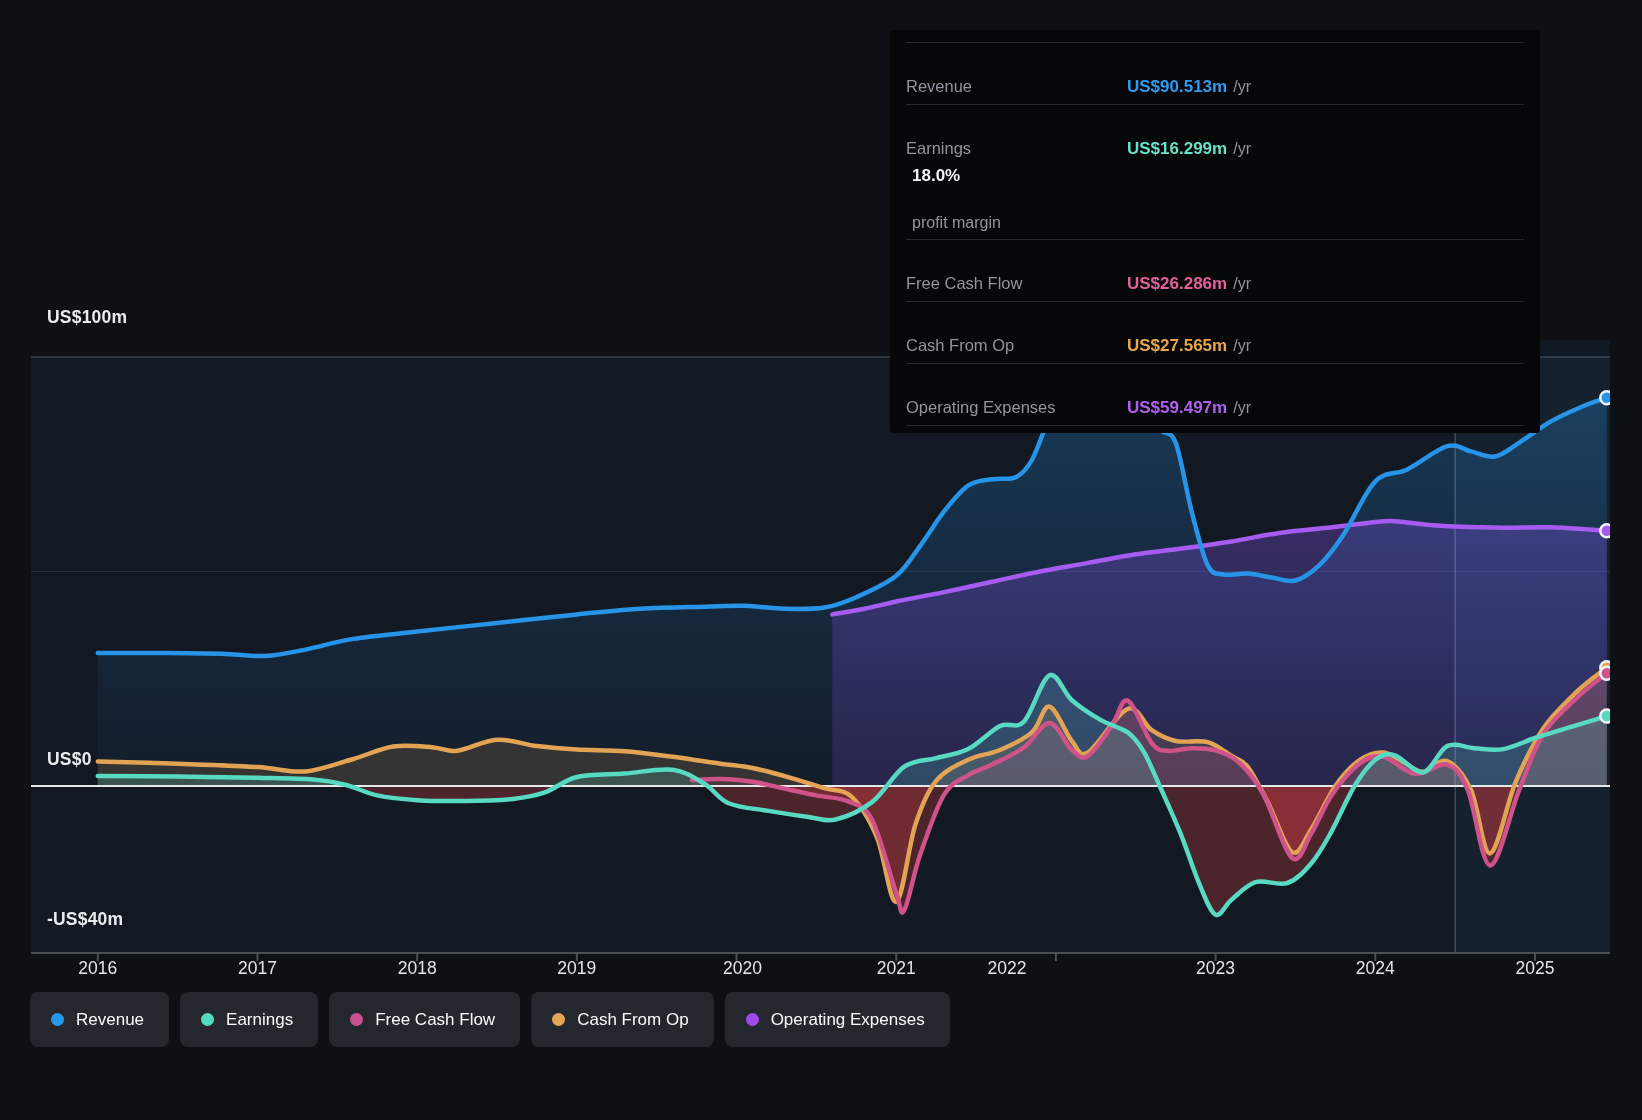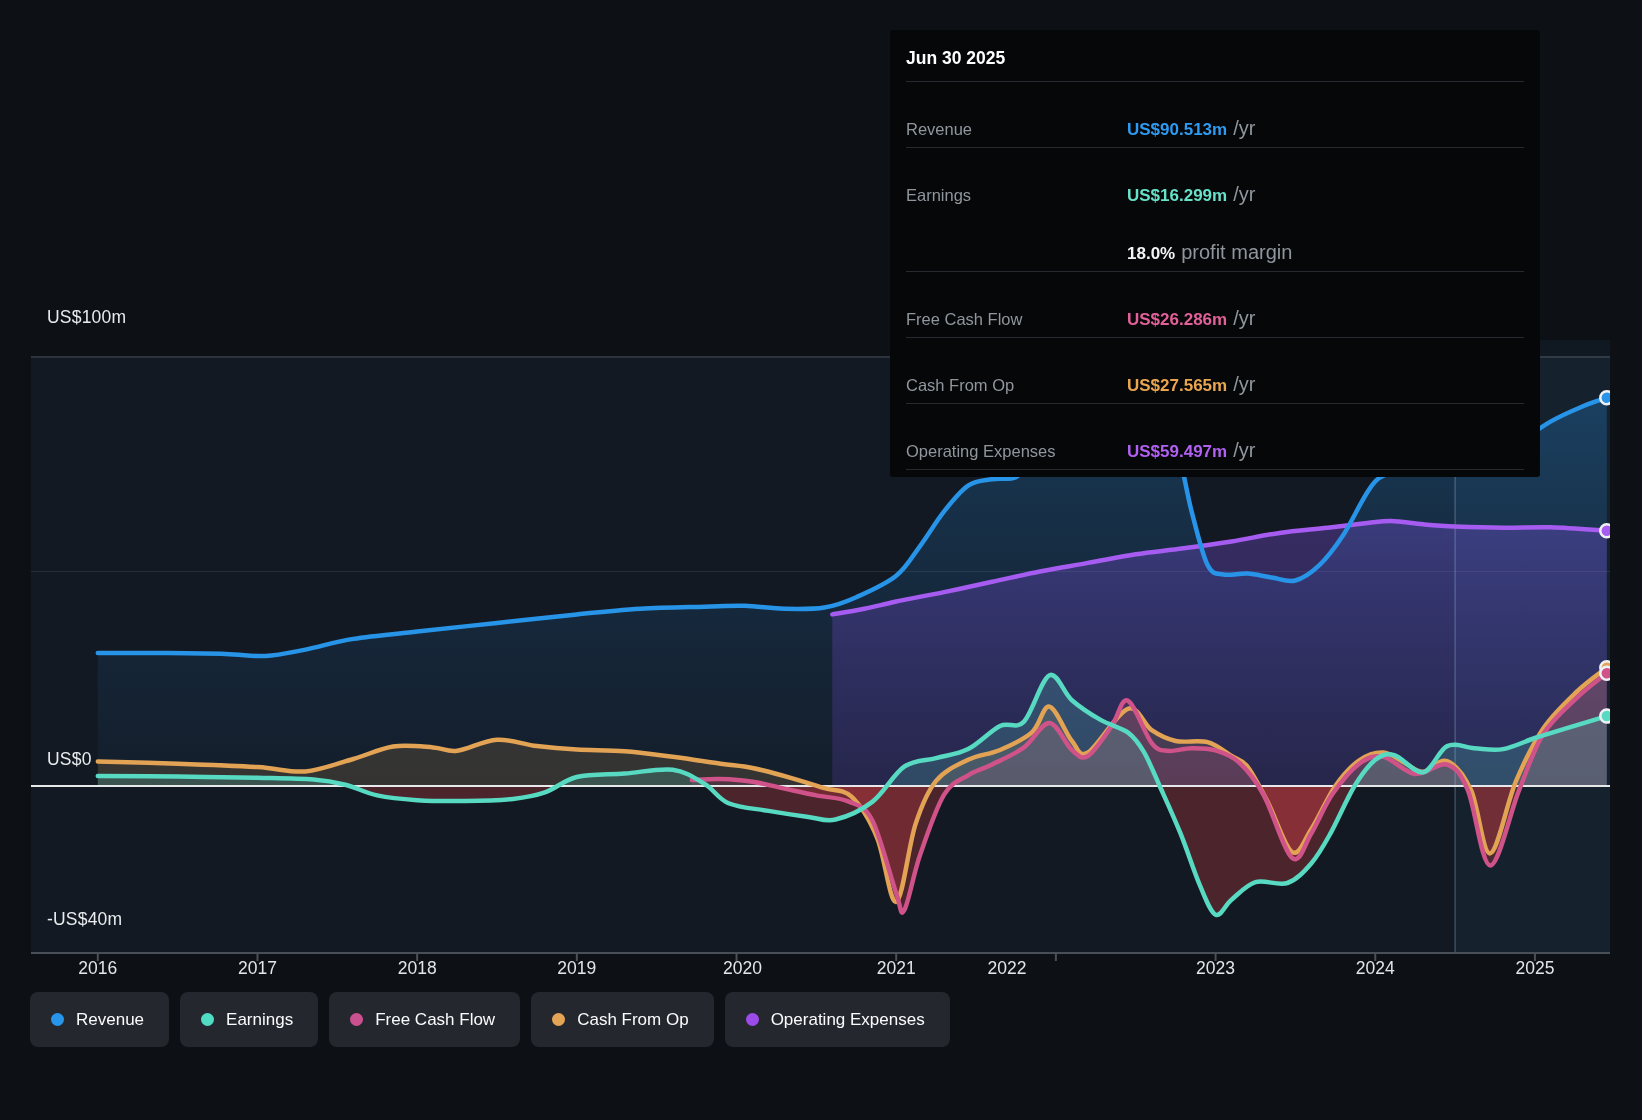--- a/index.html
+++ b/index.html
@@ -1,29 +1,29 @@
 <!DOCTYPE html>
 <html><head>
 <meta charset="utf-8">
 <style>
   html,body{margin:0;padding:0;background:#0d1015;}
   body{width:1642px;height:1120px;overflow:hidden;font-family:"Liberation Sans",sans-serif;-webkit-font-smoothing:antialiased;}
   .stage{position:relative;width:1642px;height:1120px;background:#0d1015;}
   #chart-svg{position:absolute;left:0;top:0;}
-  .ylabel{position:absolute;left:47px;color:#e9ecef;font-size:17.5px;letter-spacing:.2px;}
+  .ylabel{position:absolute;left:47px;color:#e9ecef;font-size:17.5px;letter-spacing:.2px;font-weight:bold;}
   .xlabels{position:absolute;left:0;top:958px;width:1642px;height:24px;}
   .xlabel{position:absolute;transform:translateX(-50%);color:#e2e5e9;font-size:17.5px;}
   
   .tooltip{position:absolute;left:890px;top:30px;width:650px;background:#060709;border-radius:3px;padding:12px 16px 6px 16px;box-sizing:border-box;}
   .tt-title{color:#ffffff;font-size:17.5px;font-weight:bold;padding:6px 0 12px 0;}
   .tt-row{display:flex;align-items:baseline;border-top:1px solid #26292f;padding:7px 0;}
-  .tt-row.noline{border-top:none;padding-top:0;}
+  .tt-row.noline{border-top:none;padding-top:0;flex-direction:column;}
   .tt-label{width:221px;color:#8f969d;font-size:16.5px;flex:none;}
   .tt-value{font-size:17px;font-weight:bold;}
-  .tt-unit{color:#8f969d;font-size:20px;margin-left:6px;margin-top:28px;}
+  .tt-unit{color:#8f969d;font-size:16px;margin-left:6px;margin-top:28px;}
   .tt-margin-val{color:#f2f4f6;font-size:17px;font-weight:bold;}
   .tt-bottom{border-top:1px solid #26292f;height:1px;margin-top:0;}
   
   .legend{position:absolute;left:30px;top:992px;display:flex;gap:11px;}
   .legend-item{display:flex;align-items:center;gap:12px;height:55px;padding:0 25px 0 21px;background:#24272e;border-radius:8px;cursor:pointer;}
   .legend-dot{width:13px;height:13px;border-radius:50%;flex:none;}
   .legend-label{color:#fafbfc;font-size:17px;}
 </style>
 </head>
 <body>
@@ -99,21 +99,20 @@
       <div class="xlabel" style="left: 576.843px;">2019</div>
       <div class="xlabel" style="left: 736.527px; margin-left: 6px;">2020</div>
       <div class="xlabel" style="left: 896.212px;">2021</div>
       <div class="xlabel" style="left: 1007px;">2022</div>
       <div class="xlabel" style="left: 1215.58px;">2023</div>
       <div class="xlabel" style="left: 1375.26px;">2024</div>
       <div class="xlabel" style="left: 1534.95px;">2025</div>
     </div>
 
   <div class="tooltip">
-    <div class="tt-title">Jun 30 2025</div>
     <div id="tt-rows">
         <div class="tt-row">
           <span class="tt-label">Revenue</span>
           <span class="tt-value" style="color: rgb(46, 155, 242);">US$90.513m</span>
           <span class="tt-unit">/yr</span>
         </div>
         <div class="tt-row">
           <span class="tt-label">Earnings</span>
           <span class="tt-value" style="color: rgb(102, 226, 200);">US$16.299m</span>
           <span class="tt-unit">/yr</span>

